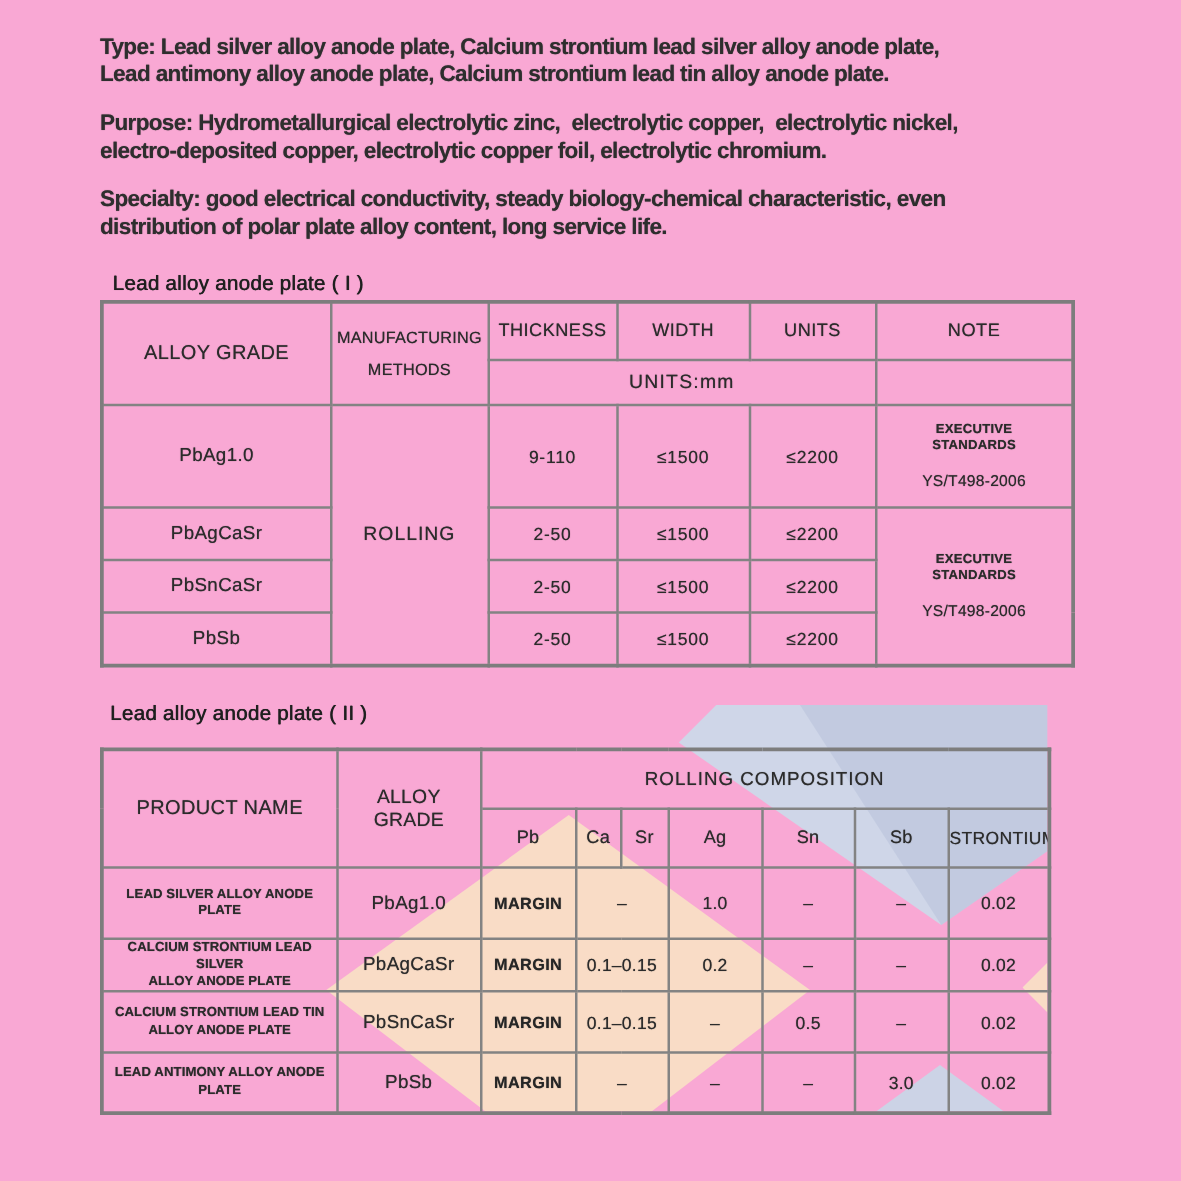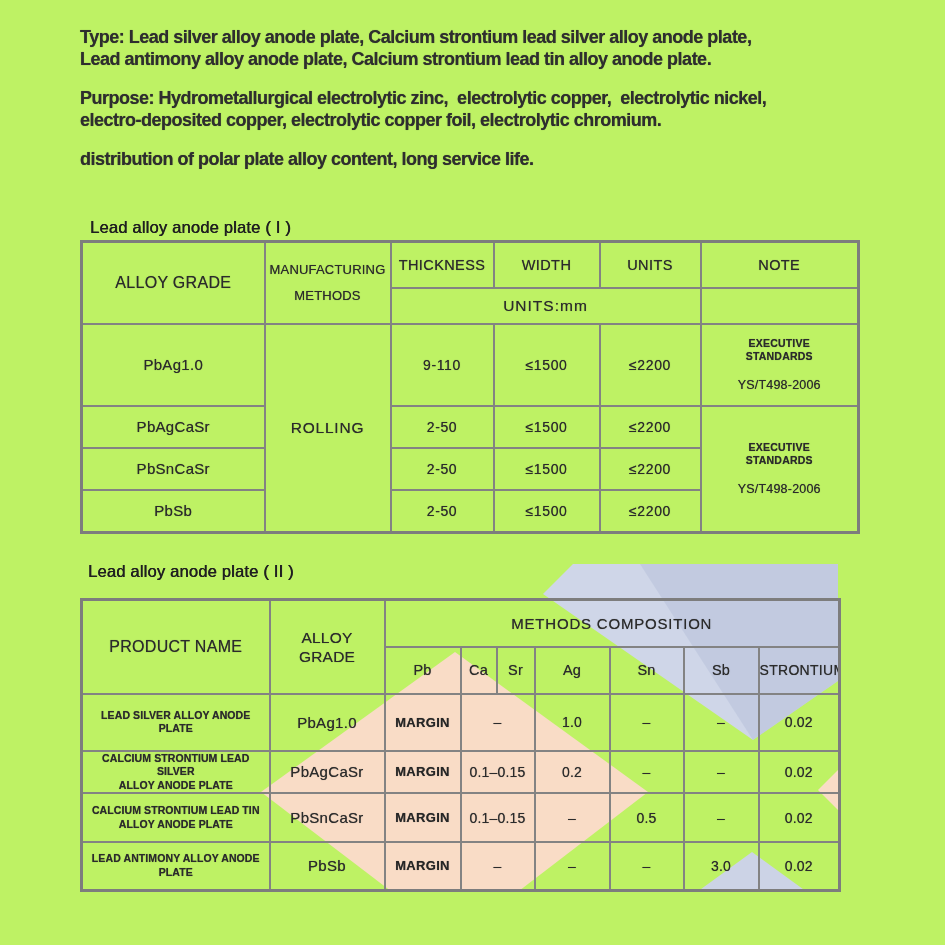--- a/index.html
+++ b/index.html
@@ -1,16 +1,16 @@
 <!DOCTYPE html>
 <html><head>
 <meta charset="utf-8">
 <style>
   html,body{margin:0;padding:0;background:#fff;}
-  #page{position:relative;width:945px;height:945px;background:#bef264;overflow:hidden;
+  #page{position:relative;width:945px;height:945px;background:#f9a8d4;overflow:hidden;
         font-family:"Liberation Sans","DejaVu Sans",sans-serif;color:#2b2b2b;}
   .sc{text-shadow:0 0 0.7px rgba(45,45,45,0.75);}
   
   #intro{position:absolute;left:80px;top:26px;}
   .para{margin:0 0 17px 0;}
   .pline{white-space:pre;font-weight:700;font-size:18px;line-height:22px;letter-spacing:-0.5px;color:#2e2e2e;}
   
   .tbl-title{position:absolute;font-size:16.5px;font-weight:400;letter-spacing:0.2px;color:#1f1f1f;
              text-shadow:0.4px 0 0 #2a2a2a, 0 0 0.6px rgba(40,40,40,.6);}
   #t1-title{left:90px;top:218px;}
@@ -59,20 +59,21 @@
   <div id="intro">
     <div class="para">
       <div class="pline sc">Type: Lead silver alloy anode plate, Calcium strontium lead silver alloy anode plate,</div>
       <div class="pline sc">Lead antimony alloy anode plate, Calcium strontium lead tin alloy anode plate.</div>
     </div>
     <div class="para">
       <div class="pline sc">Purpose: Hydrometallurgical electrolytic zinc,  electrolytic copper,  electrolytic nickel,</div>
       <div class="pline sc">electro-deposited copper, electrolytic copper foil, electrolytic chromium.</div>
     </div>
     <div class="para">
+      <div class="pline sc">Specialty: good electrical conductivity, steady biology-chemical characteristic, even</div>
       <div class="pline sc">distribution of polar plate alloy content, long service life.</div>
     </div>
   </div>
 
   <div class="tbl-title sc" id="t1-title">Lead alloy anode plate ( I )</div>
   <table id="table1">
     <colgroup>
       <col style="width:183px">
         <col style="width:126px">
         <col style="width:103px">
@@ -141,21 +142,21 @@
         <col style="width:75px">
       <col style="width:74px">
         <col style="width:75px">
         <col style="width:81px">
     </colgroup>
     <tbody>
         <tr style="height:47px">
       <th rowspan="2" class="h1 sc">PRODUCT NAME</th>
       <th rowspan="2" class="h2 sc" style="font-size:15.5px;line-height:19px;">ALLOY
 GRADE</th>
-      <th colspan="7" class="chem sc">METHODS COMPOSITION</th>
+      <th colspan="7" class="chem sc">ROLLING COMPOSITION</th>
     </tr>
     <tr style="height:47px">
       <th class="sym sc">Pb</th>
       <th class="sym sc">Ca</th>
       <th class="sym sc">Sr</th>
       <th class="sym sc">Ag</th>
       <th class="sym sc">Sn</th>
       <th class="sym sc">Sb</th>
       <th class="sym sc" style="font-size:14px;letter-spacing:0.3px;">STRONTIUM</th>
     </tr>

